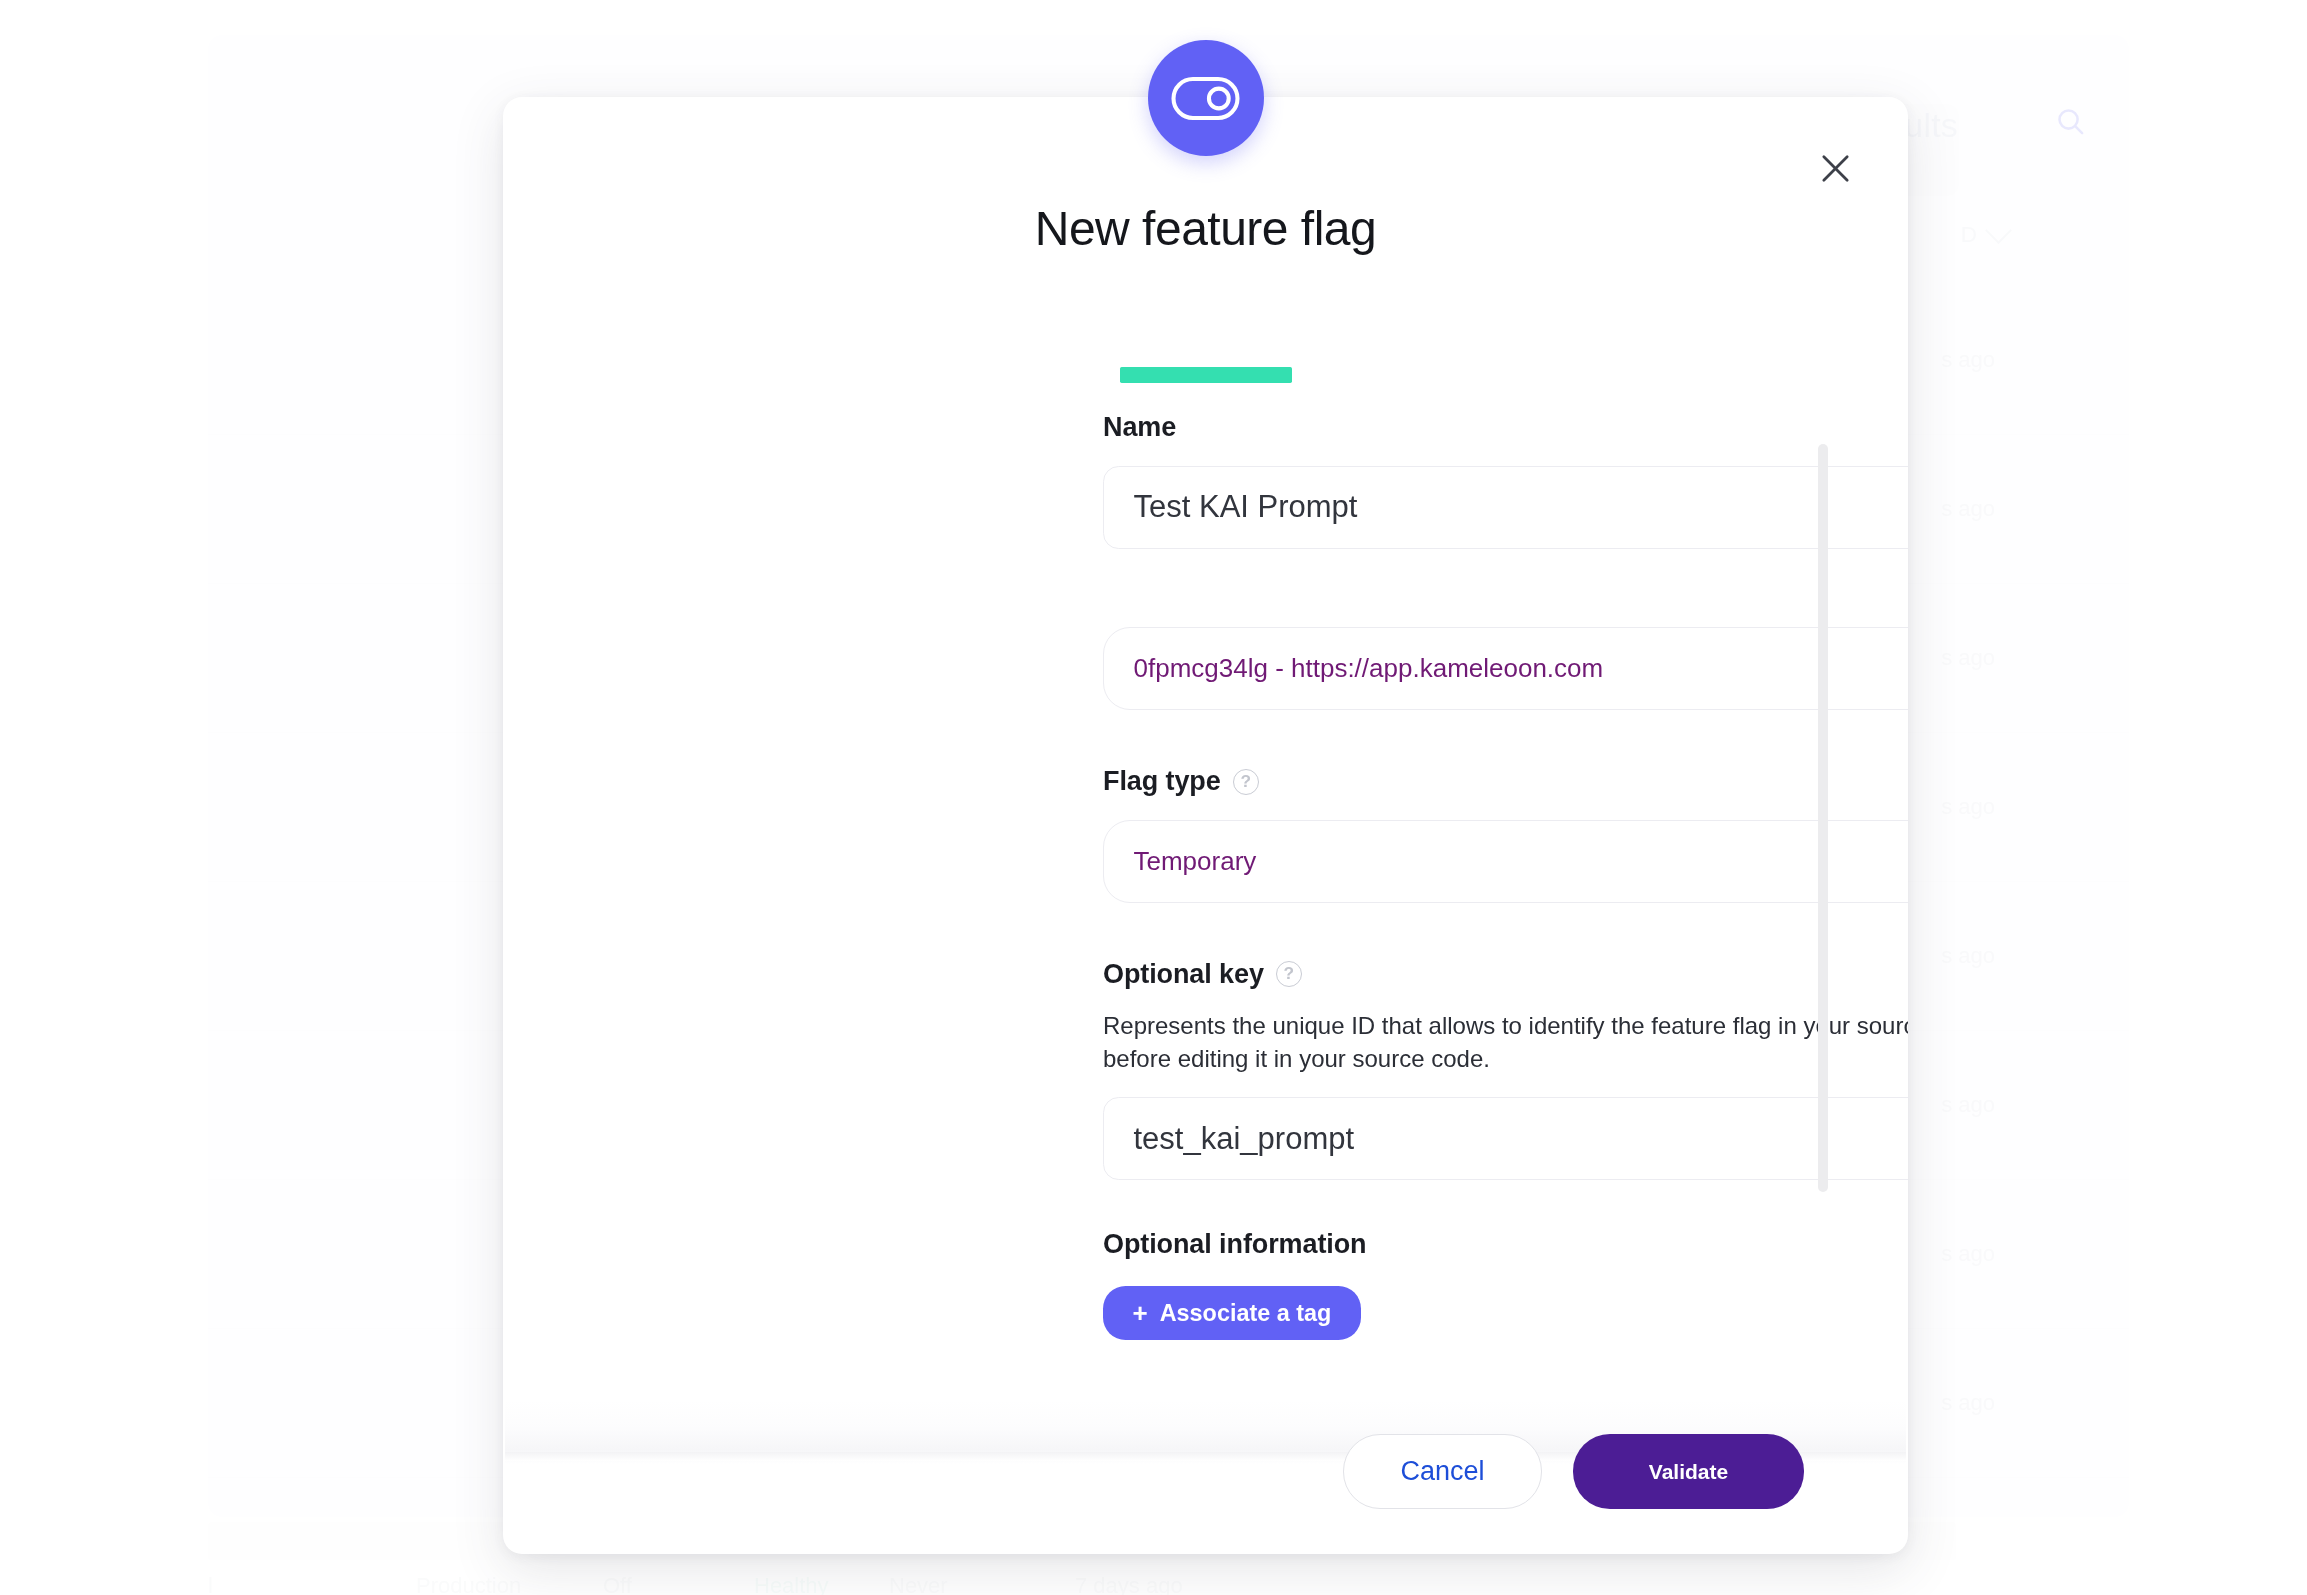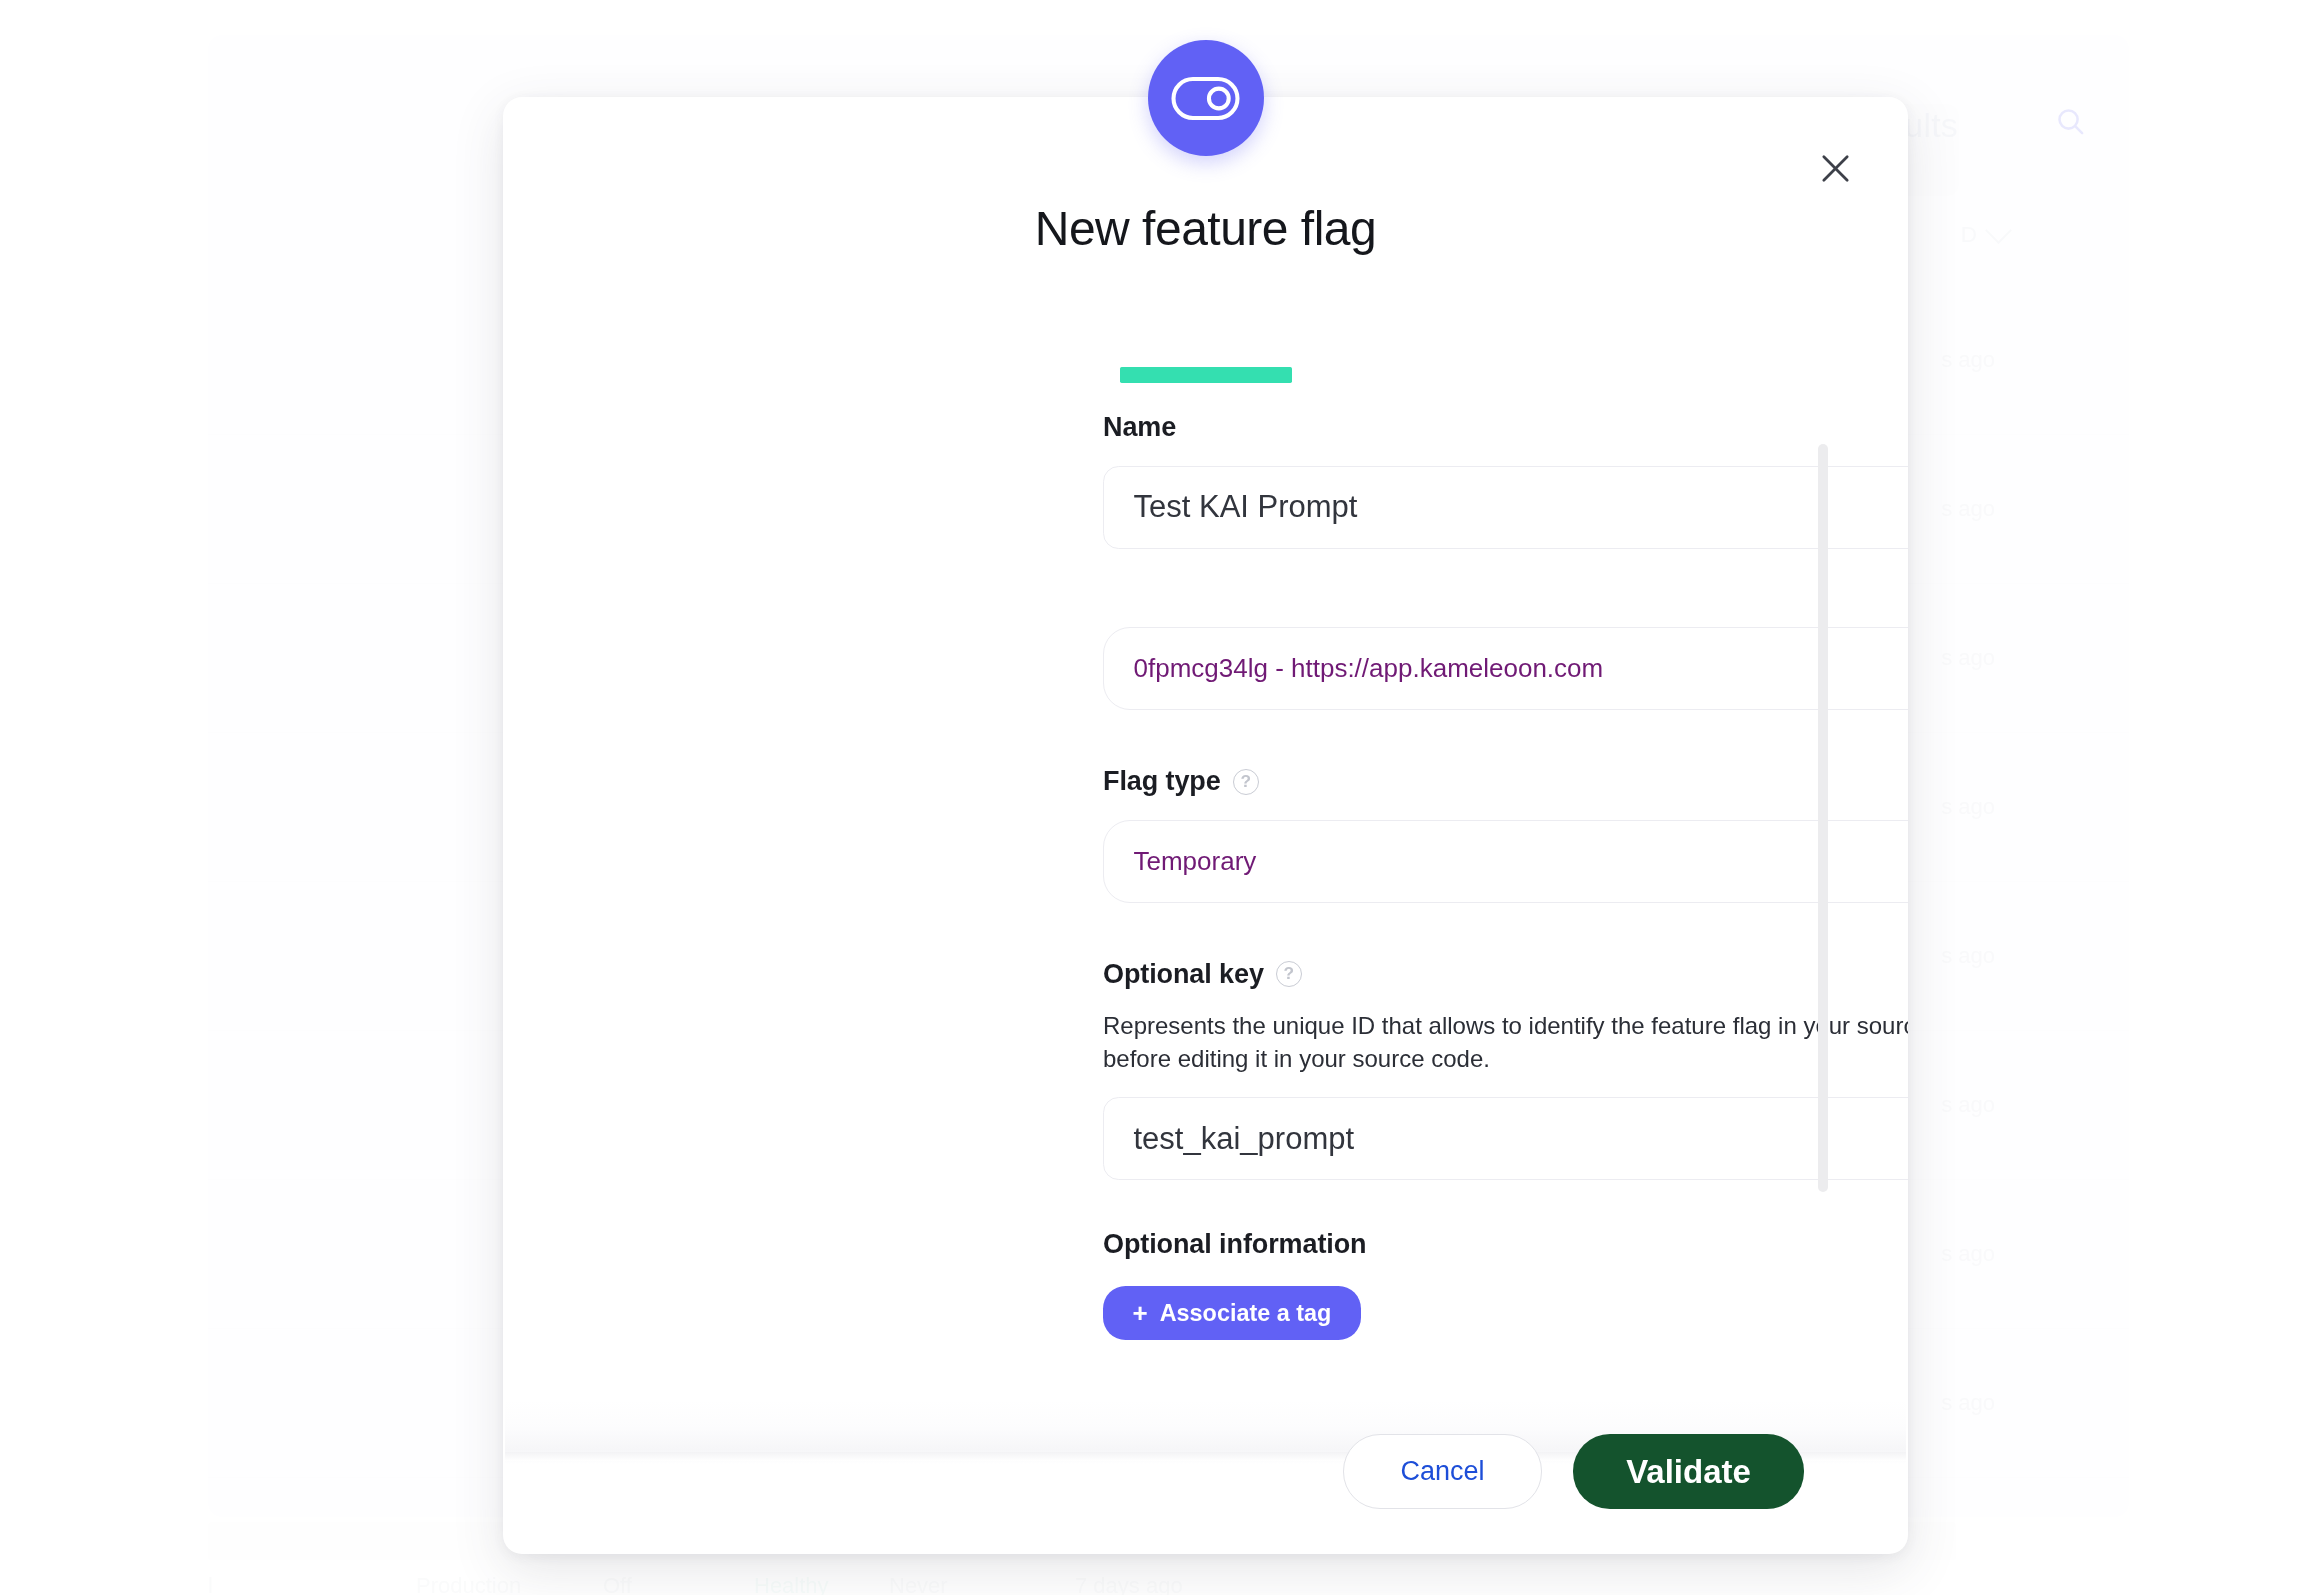--- a/index.html
+++ b/index.html
@@ -387,23 +387,23 @@
     font-weight: 400;
     cursor: pointer;
     font-family: "Liberation Sans", sans-serif;
   }
 
   .btn-validate {
     height: 75px;
     min-width: 231px;
     border-radius: 37px;
     border: none;
-    background: #14532d;
+    background: #4c1d95;
     color: #ffffff;
-    font-size: 33px;
+    font-size: 21px;
     font-weight: 700;
     cursor: pointer;
     font-family: "Liberation Sans", sans-serif;
   }
 </style>
 </head>
 <body>
 
 <div id="app-background">
 

